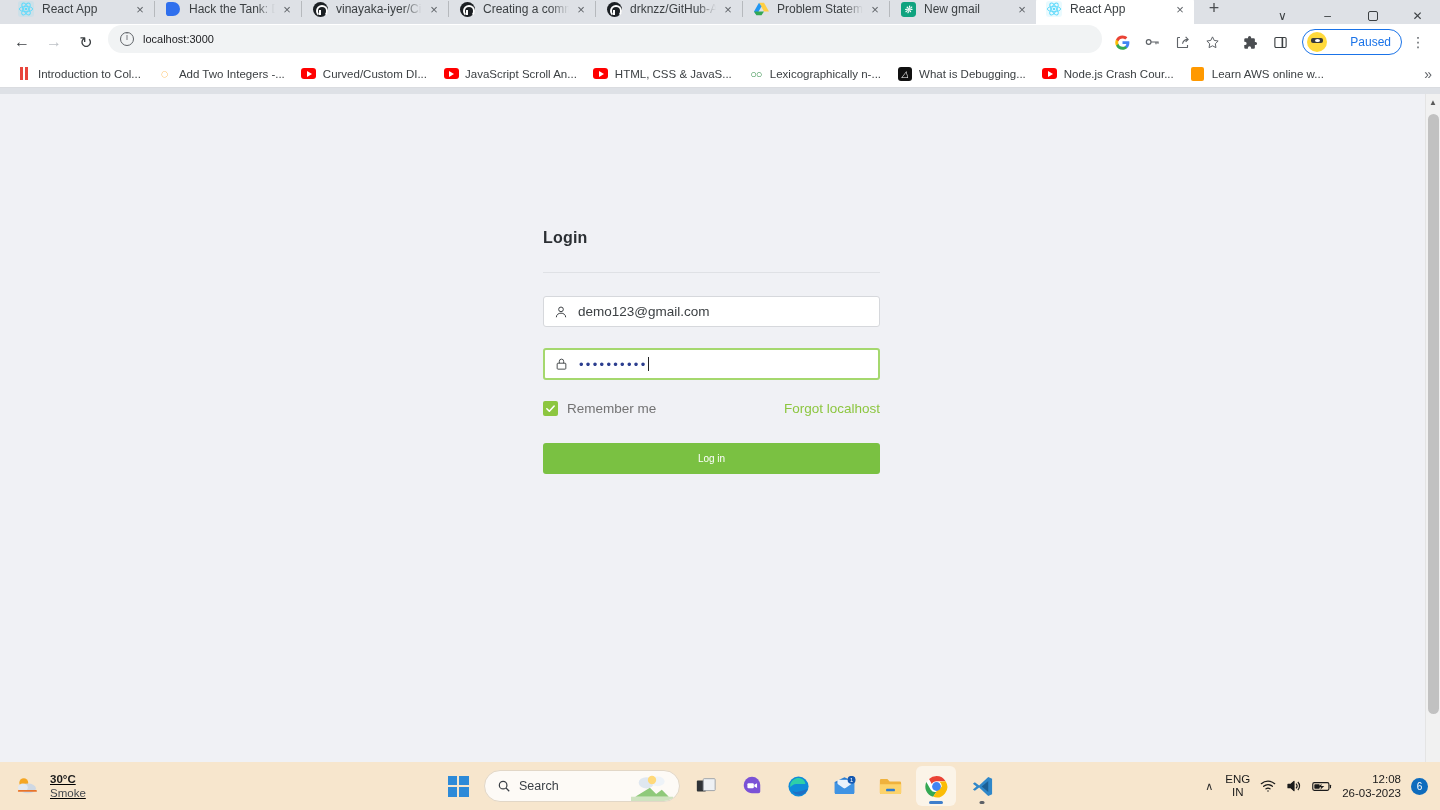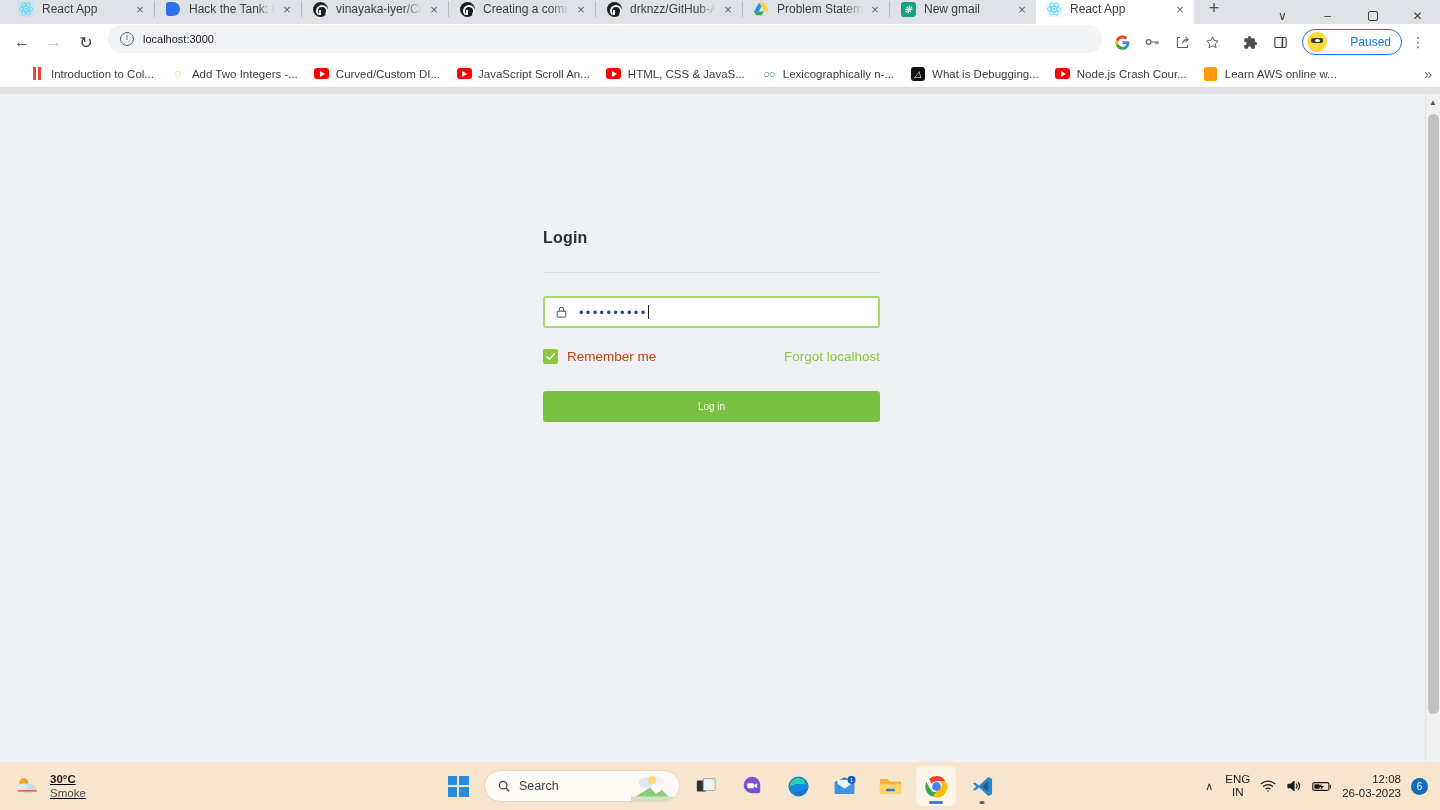--- a/index.html
+++ b/index.html
@@ -106,21 +106,21 @@
     background: #3a3a3a; border-radius: 2px;
   }
   .minion::after {
     content: ""; position: absolute; left: 7.5px; top: 7px; width: 5px; height: 3px;
     background: #fff; border-radius: 50%;
   }
 
   
   .bookmarks {
     height: 28px; background: #fff; display: flex; align-items: center;
-    padding: 0 21px; position: relative; border-bottom: 1px solid #dadce0;
+    padding: 0 8px; position: relative; border-bottom: 1px solid #dadce0;
   }
   .bm { display: flex; align-items: center; height: 22px; padding: 0 8px; border-radius: 4px;
         font-size: 11.5px; color: #3c4043; white-space: nowrap; flex: 0 0 auto; }
   .bm-ico { width: 16px; height: 16px; margin-right: 6px; flex: 0 0 16px;
             display: flex; align-items: center; justify-content: center; }
   .bm-yt { width: 15px; height: 11px; background: #ff0000; border-radius: 3px; position: relative; }
   .bm-yt::after {
     content: ""; position: absolute; left: 5.5px; top: 2.5px;
     border-left: 5px solid #fff; border-top: 3px solid transparent; border-bottom: 3px solid transparent;
   }
@@ -153,21 +153,21 @@
     padding: 0 10px; margin-bottom: 21px;
   }
   .field.focused { border: 2px solid #a5d86e; height: 32px; }
   .field-ico { width: 15px; flex: 0 0 15px; margin-right: 9px; display: flex; align-items: center; }
   .field-val { font-size: 13.5px; color: #3c4043; }
   .pw-dots { font-size: 13px; color: #2c3e8f; letter-spacing: 2.3px; }
   .caret { display: inline-block; width: 1px; height: 14px; background: #202124; vertical-align: -2px; }
   .row-remember {
     display: flex; align-items: center; justify-content: space-between; margin-top: 10px;
   }
-  .remember { display: flex; align-items: center; gap: 9px; font-size: 13.5px; color: #c2410c; }
+  .remember { display: flex; align-items: center; gap: 9px; font-size: 13.5px; color: #737373; }
   .checkbox {
     width: 15px; height: 15px; background: #8cc63f; border-radius: 2px;
     display: flex; align-items: center; justify-content: center;
   }
   .checkbox svg { width: 11px; height: 11px; }
   .forgot { font-size: 13.5px; color: #8cc63f; }
   .btn-login {
     margin-top: 27px; width: 337px; height: 31px; background: #7ac142;
     border: none; border-radius: 3px; color: #ffffff; font-size: 10px;
     font-family: "Liberation Sans", sans-serif; display: flex;
@@ -457,20 +457,29 @@
       <span class="bm-overflow">»</span>
     </div>
 
     <div class="viewport">
       <div class="page">
 
         <div class="login-card">
           <div class="login-title">Login</div>
           <div class="divider"></div>
 
+          <div class="field">
+            <span class="field-ico">
+              <svg width="14" height="14" viewBox="0 0 24 24" fill="none" stroke="#3c4043" stroke-width="1.7">
+                <circle cx="12" cy="7.5" r="4"></circle>
+                  <path d="M4 21c0-4.4 3.6-7 8-7s8 2.6 8 7"></path>
+              </svg>
+            </span>
+            <span class="field-val">demo123@gmail.com</span>
+          </div>
 
           <div class="field focused">
             <span class="field-ico">
               <svg width="13" height="14" viewBox="0 0 24 24" fill="none" stroke="#3c4043" stroke-width="1.7">
                 <rect x="4" y="10.5" width="16" height="11" rx="1.5"></rect>
                 <path d="M8 10.5V7a4 4 0 0 1 8 0v3.5"></path>
               </svg>
             </span>
             <span class="pw-dots">••••••••••</span>
               <span class="caret"></span>

